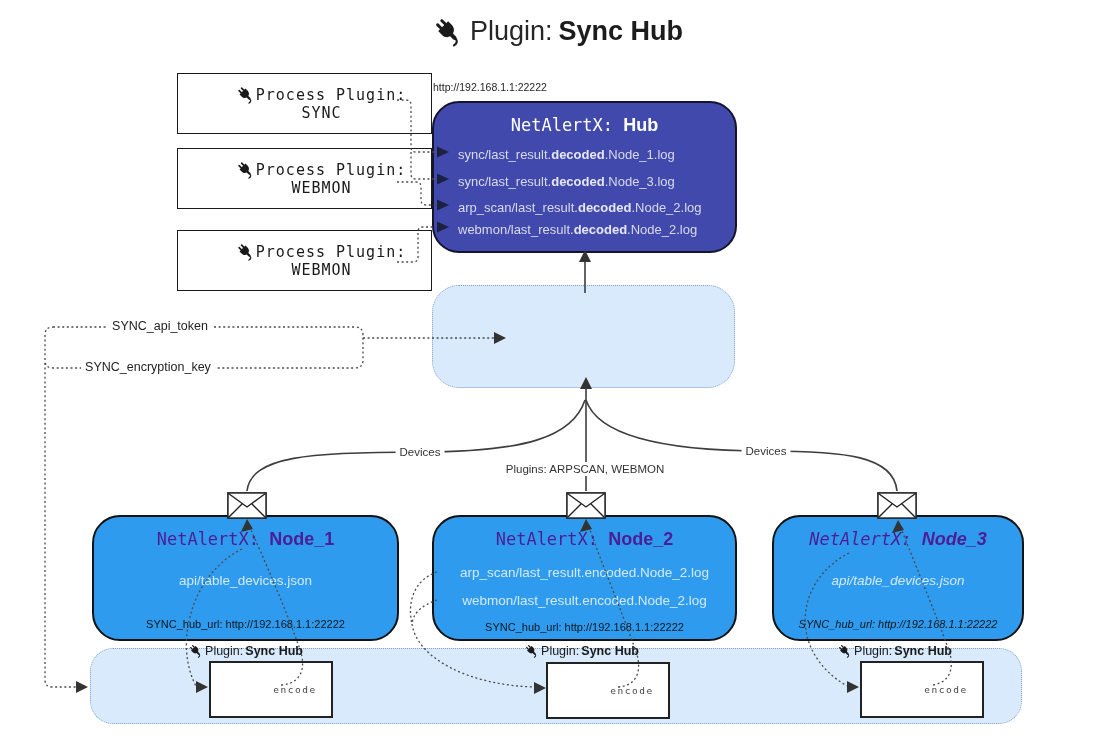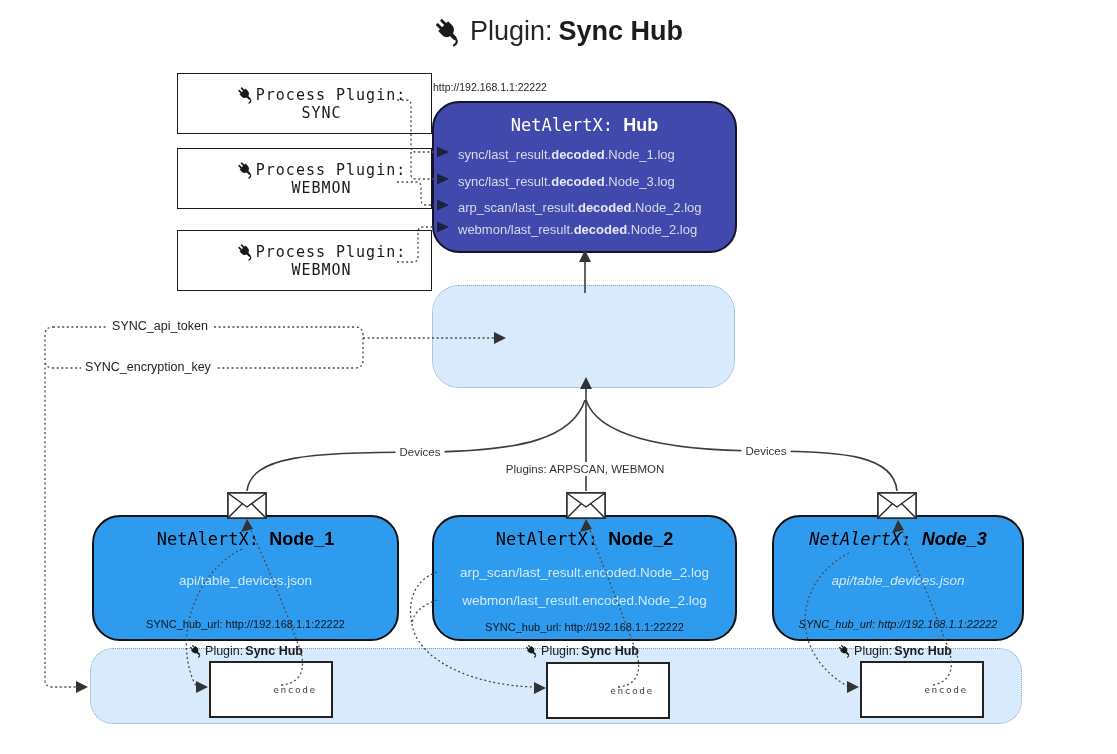--- a/index.html
+++ b/index.html
@@ -47,21 +47,21 @@
   .edge-label{transform:translateX(-50%);background:#fff;padding:0 4px;font-size:11.5px;line-height:14px;
        color:#333;white-space:nowrap;z-index:6;}
   .dev-l{left:420px;top:445px;} .plug-mid{left:585px;top:462px;} .dev-r{left:766px;top:444px;}
 
   
   .node{background:#2f9bef;border:2px solid #121212;border-radius:28px;z-index:1;}
   .node1{left:92px;top:515px;width:303px;height:122px;}
   .node2{left:432px;top:515px;width:301px;height:122px;}
   .node3{left:772px;top:515px;width:248px;height:122px;font-style:italic;}
   .node-title{position:absolute;left:0;right:0;top:12px;text-align:center;white-space:nowrap;
-       font-family:"DejaVu Sans Mono",monospace;font-size:17px;color:#000000;}
+       font-family:"DejaVu Sans Mono",monospace;font-size:17px;color:#4c1d95;}
   .node-title .bold{font-family:"Liberation Sans",sans-serif;font-weight:bold;font-size:18px;}
   .node-file{position:absolute;left:0;right:0;text-align:center;white-space:nowrap;
        font-size:13.5px;line-height:16px;color:#d2e9fb;}
   .node-hub-url{position:absolute;left:0;right:0;text-align:center;white-space:nowrap;
        font-size:11px;color:#10161c;}
   .nf-single{top:56px;} .nf-a{top:48px;} .nf-b{top:76px;}
   .nu-13{top:101px;} .nu-2{top:104px;}
 
   
   .envelope{width:40px;height:27px;z-index:4;}

